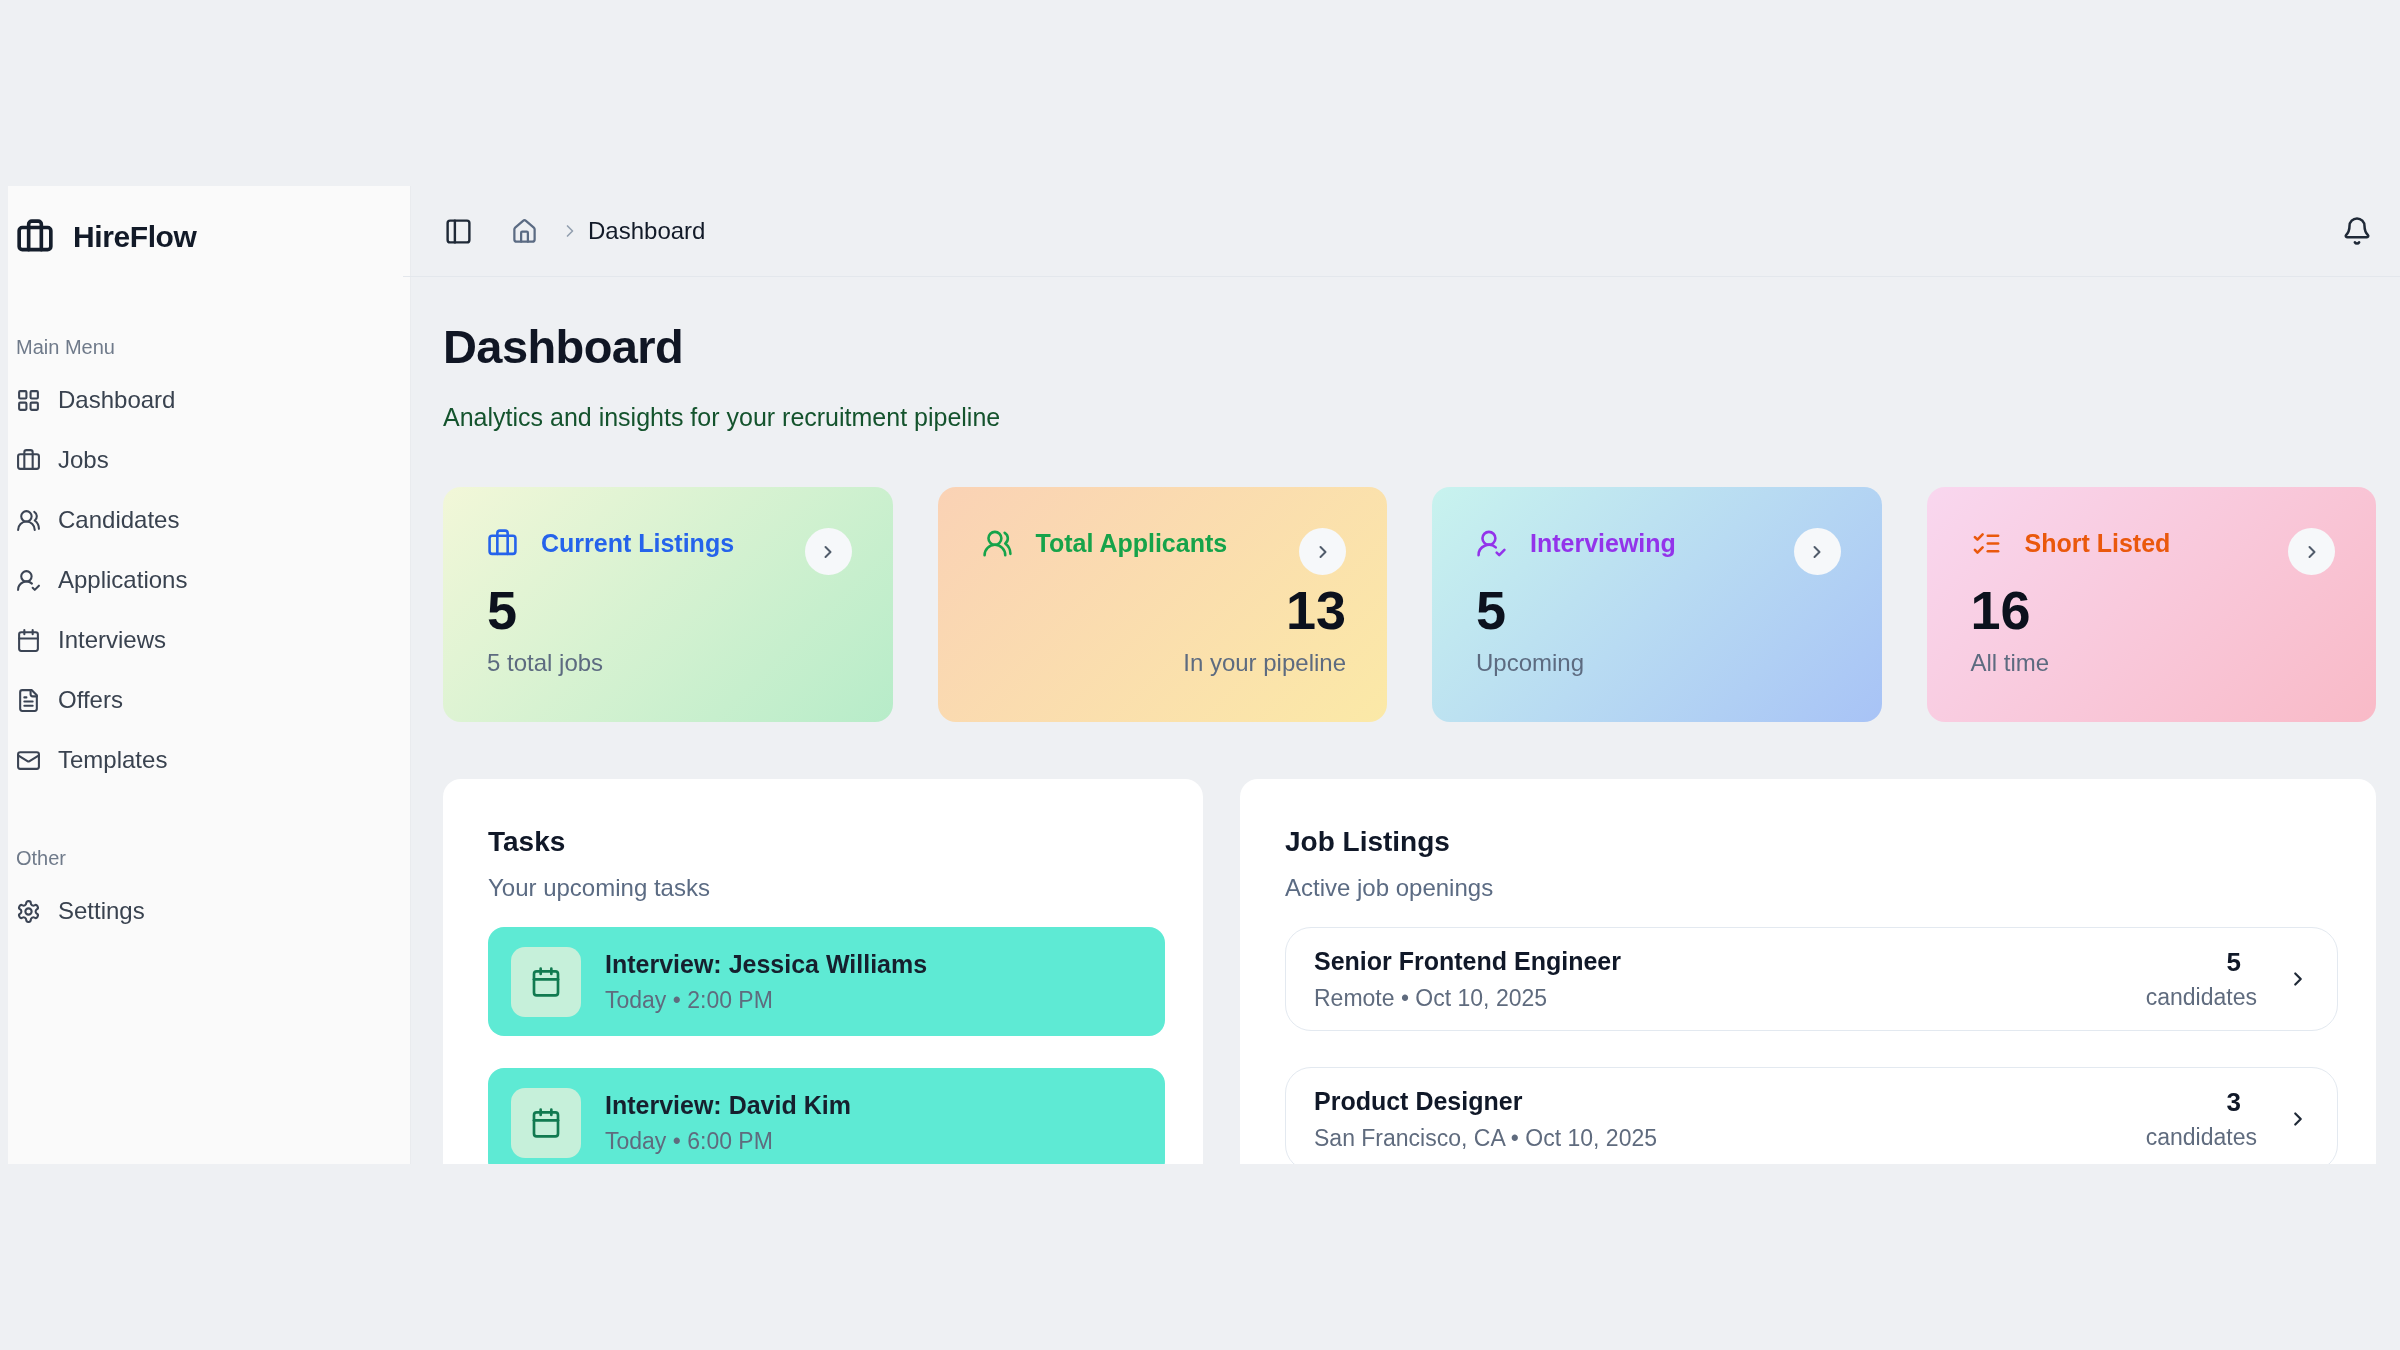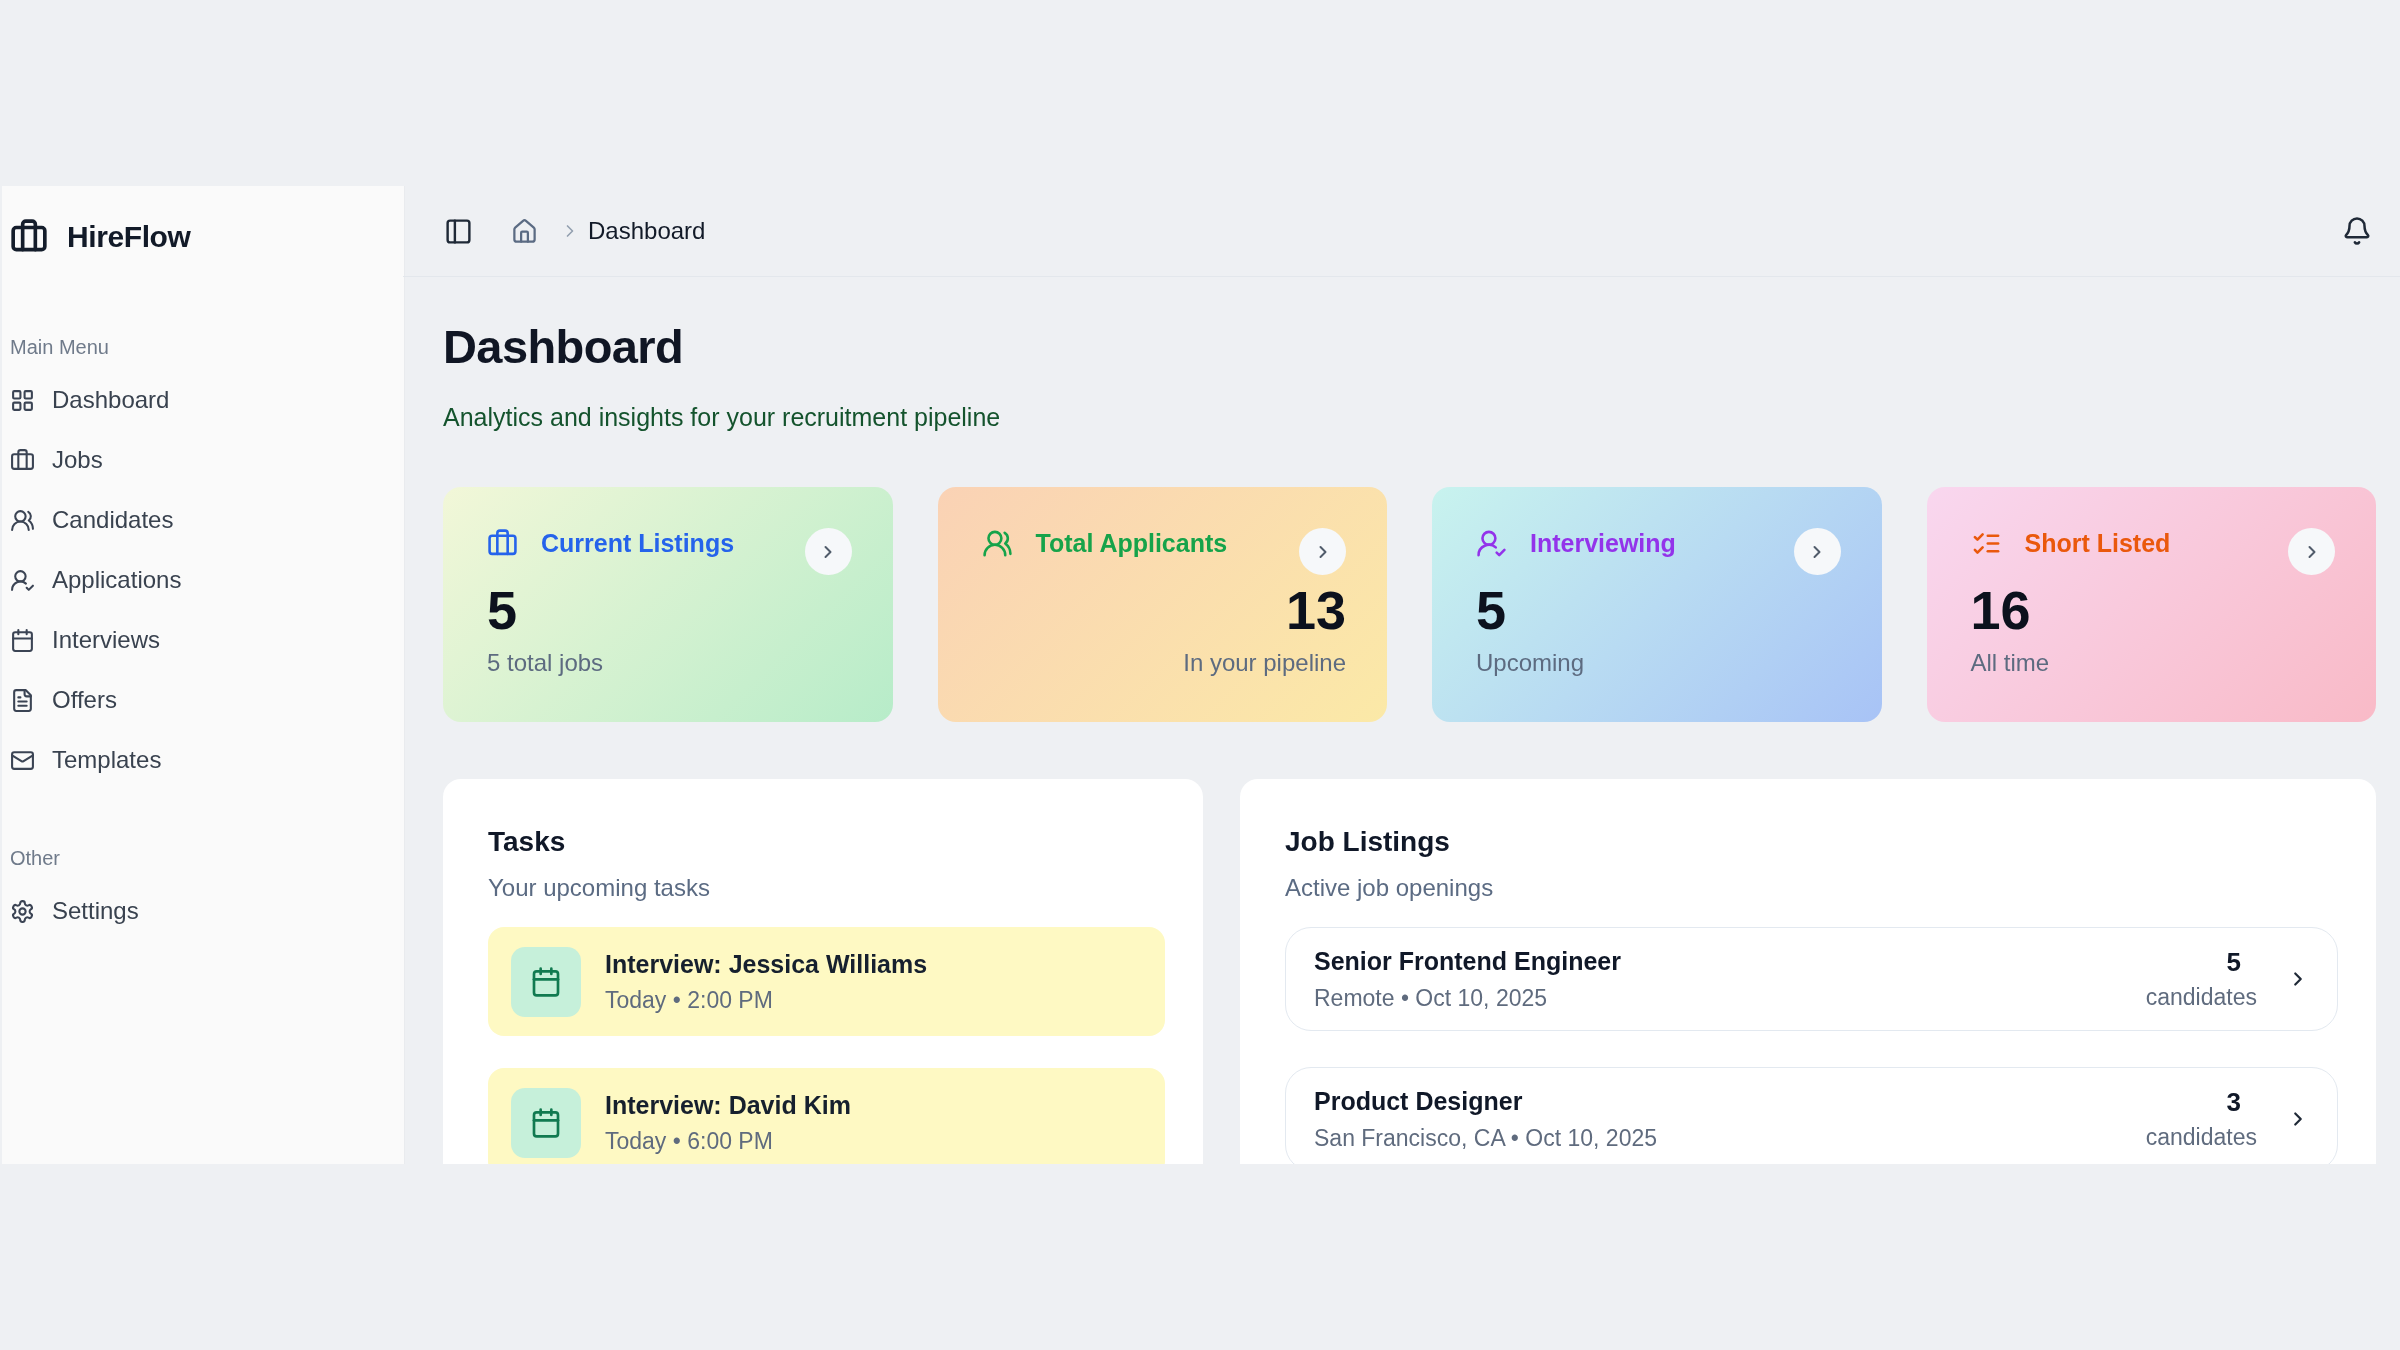--- a/index.html
+++ b/index.html
@@ -9,21 +9,21 @@
     background: #eef0f3;
     color: #0f1722;
     -webkit-font-smoothing: antialiased;
   }
   svg { display: block; }
   .canvas { position: relative; width: 2400px; height: 1350px; background: #eef0f3; overflow: hidden; }
   .app { position: absolute; top: 186px; left: 0; width: 2400px; height: 978px; overflow: hidden; }
 
   
   .sidebar {
-    position: absolute; top: 0; left: 2px; width: 403px; height: 100%;
+    position: absolute; top: 0; left: 8px; width: 403px; height: 100%;
     background: #fafafa; border-right: 1px solid #e9ebee;
     padding: 30px 16px 0 8px;
   }
   .logo-row { display: flex; align-items: center; gap: 19px; height: 42px; cursor: pointer; }
   .logo-row svg { width: 38px; height: 38px; color: #141d2b; }
   .brand-name { font-size: 30px; font-weight: 700; letter-spacing: -0.4px; color: #121a28; }
   .nav-group-label { margin-top: 77px; font-size: 20px; font-weight: 500; color: #6f7a8a; line-height: 24px; }
   .nav-group-label.second { margin-top: 61px; }
   .nav-list { margin-top: 16px; list-style: none; }
   .nav-item {
@@ -85,21 +85,21 @@
   .bottom-row { display: flex; gap: 37px; margin-top: 57px; }
   .panel-card { background: #ffffff; border-radius: 18px; height: 430px; padding: 46px 38px 0 45px; }
   .panel-card.tasks { width: 760px; flex: 0 0 auto; }
   .panel-card.jobs { flex: 1 1 auto; }
   .panel-title { font-size: 28px; line-height: 34px; font-weight: 700; color: #101828; }
   .panel-subtitle { margin-top: 14px; font-size: 24px; line-height: 30px; color: #5b6b83; }
 
   .task-list { margin-top: 24px; }
   .task-item {
     display: flex; align-items: center; gap: 24px;
-    background: #fef9c3; border-radius: 16px; height: 109px; padding: 0 24px 0 23px;
+    background: #5eead4; border-radius: 16px; height: 109px; padding: 0 24px 0 23px;
     margin-bottom: 32px; cursor: pointer;
   }
   .task-icon-tile {
     width: 70px; height: 70px; border-radius: 14px; background: #c6f0da;
     display: flex; align-items: center; justify-content: center; flex: 0 0 auto;
   }
   .task-icon-tile svg { width: 32px; height: 32px; color: #117a50; }
   .task-title { font-size: 25px; font-weight: 600; color: #16202e; }
   .task-when { margin-top: 8px; font-size: 23px; color: #5f6b7e; }
 

